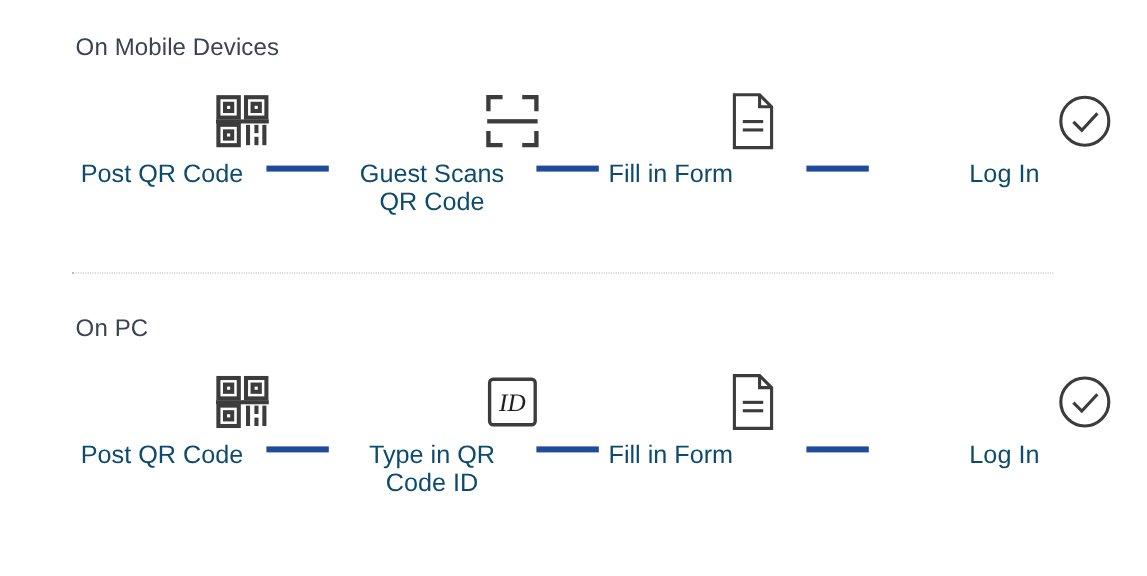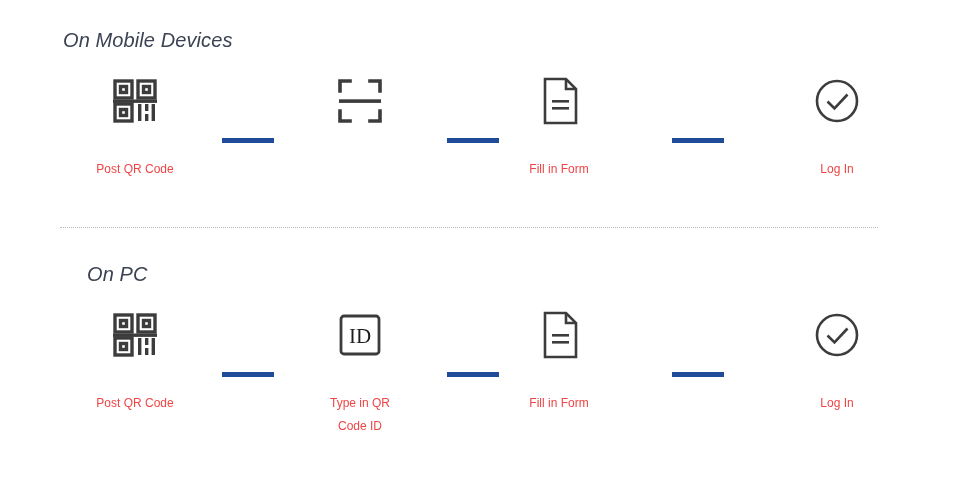--- a/index.html
+++ b/index.html
@@ -24,24 +24,23 @@
 
   
   .section-title {
     position: absolute;
     left: 63px;
     font-size: 20px;
     font-weight: 400;
     color: #3b4252;
     letter-spacing: 0.1px;
     white-space: nowrap;
-    font-style: italic;
   }
   #title-mobile { top: 29px; }
-  #title-pc     { top: 263px; margin-left: 24px; }
+  #title-pc     { top: 263px; }
 
   
   .divider {
     position: absolute;
     left: 60px;
     width: 818px;
     top: 227px;
     height: 0;
     border-top: 1px dotted #b9b9b9;
   }
@@ -63,31 +62,32 @@
   }
   .step-0 { left: 40px;  }
   .step-1 { left: 265px; }
   .step-2 { left: 464px; }
   .step-3 { left: 742px; }
 
   .step-icon {
     height: 58px;
     display: flex;
     align-items: center;
-    justify-content: center;
+    justify-content: flex-end;
+    font-style: italic;
   }
   .step-icon svg {
     display: block;
   }
 
   .step-label {
-    margin-top: 28px;
-    font-size: 12px;
+    margin-top: 4px;
+    font-size: 21px;
     line-height: 23px;
-    color: #ef4444;
+    color: #0c4a6e;
     font-weight: 400;
     white-space: pre-line;
   }
 
   
   .connector {
     position: absolute;
     height: 5px;
     width: 52px;
     background: #1F4B99;
@@ -140,20 +140,22 @@
         <svg width="56" height="56" viewBox="0 0 56 56">
           <g fill="none" stroke="#3c3c3c" stroke-width="3.6" stroke-linecap="square">
             <path d="M8 18 L8 8 L18 8"></path>
             <path d="M38 8 L48 8 L48 18"></path>
             <path d="M8 38 L8 48 L18 48"></path>
             <path d="M48 38 L48 48 L38 48"></path>
           </g>
           <rect x="7" y="26.3" width="42" height="3.6" fill="#3c3c3c"></rect>
         </svg>
       </div>
+      <div class="step-label">Guest Scans
+QR Code</div>
     </div>
 
     <div class="step step-2">
       <div class="step-icon">
         <svg width="56" height="56" viewBox="0 0 56 56">
           <path d="M14 6 L35 6 L45 16 L45 50 L14 50 Z" fill="none" stroke="#3c3c3c" stroke-width="2.6" stroke-linejoin="miter"></path>
           <path d="M35 6 L35 16 L45 16" fill="none" stroke="#3c3c3c" stroke-width="2.6" stroke-linejoin="miter"></path>
           <rect x="21" y="27" width="17" height="2.6" fill="#3c3c3c"></rect>
           <rect x="21" y="34" width="17" height="2.6" fill="#3c3c3c"></rect>
         </svg>

